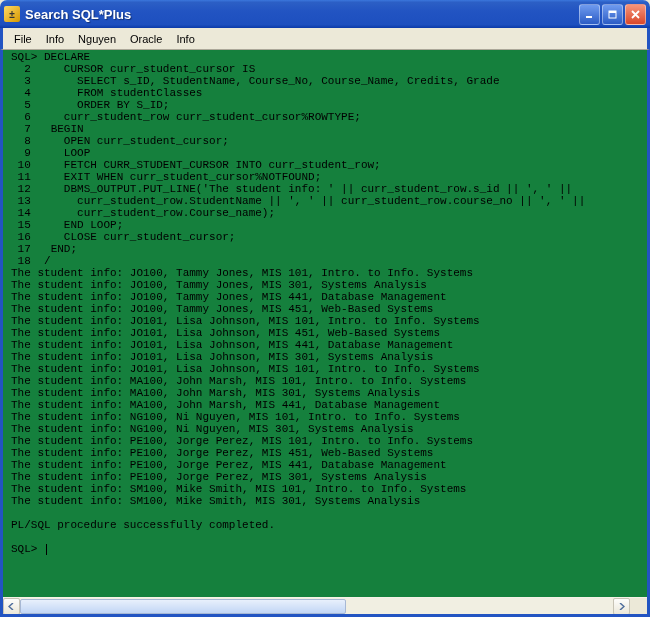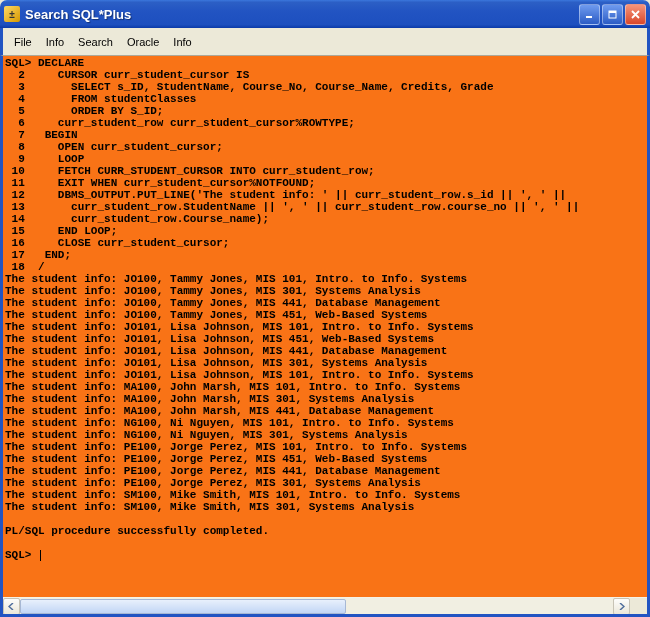--- a/index.html
+++ b/index.html
@@ -60,21 +60,21 @@
       cursor: pointer;
     }
     .win-btn.min, .win-btn.max {
       background: linear-gradient(to bottom, #6f9bef, #2c5cc5);
     }
     .win-btn.close {
       background: linear-gradient(to bottom, #f5947a, #d9472b);
     }
     .menubar {
       background: #ece9d8;
-      height: 28px;
+      height: 22px;
       display: flex;
       align-items: center;
       padding: 0 4px;
       border-bottom: 1px solid #aca899;
       border-left: 3px solid #2254c2;
       border-right: 3px solid #2254c2;
       font-size: 11px;
     }
     .menu-item {
       padding: 2px 7px;
@@ -85,29 +85,29 @@
       border-left: 3px solid #2254c2;
       border-right: 3px solid #2254c2;
       border-bottom: 3px solid #2254c2;
       display: flex;
       flex-direction: column;
       background: white;
       overflow: hidden;
     }
     .terminal {
       flex: 1;
-      background: #f97316;
+      background: #15803d;
       font-family: "Courier New", monospace;
       font-size: 11px;
-      font-weight: bold;
+      font-weight: normal;
       line-height: 12px;
       white-space: pre;
       overflow: hidden;
       color: #000;
-      padding: 1px 0 1px 2px;
+      padding: 1px 0 1px 8px;
     }
     .cursor {
       display: inline-block;
       width: 1px;
       height: 11px;
       background: black;
       vertical-align: bottom;
       margin-left: 2px;
     }
     .scrollbar-h {
@@ -173,21 +173,21 @@
       <svg width="9" height="9">
           <path d="M1 1 L8 8 M8 1 L1 8" stroke="white" stroke-width="1.8"></path>
         </svg>
     </div>
   </div>
 </div>
 
 <div class="menubar">
   <span class="menu-item">File</span>
   <span class="menu-item">Info</span>
-  <span class="menu-item">Search</span>
+  <span class="menu-item">Nguyen</span>
   <span class="menu-item">Oracle</span>
   <span class="menu-item">Info</span>
 </div>
 
 <div class="content-wrap">
 <div class="terminal"><span>SQL&gt;</span> <span>DECLARE</span>
   <span>2</span>     <span>CURSOR curr_student_cursor IS</span>
   <span>3</span>       <span>SELECT s_ID, StudentName, Course_No, Course_Name, Credits, Grade</span>
   <span>4</span>       <span>FROM studentClasses</span>
   <span>5</span>       <span>ORDER BY S_ID;</span>

